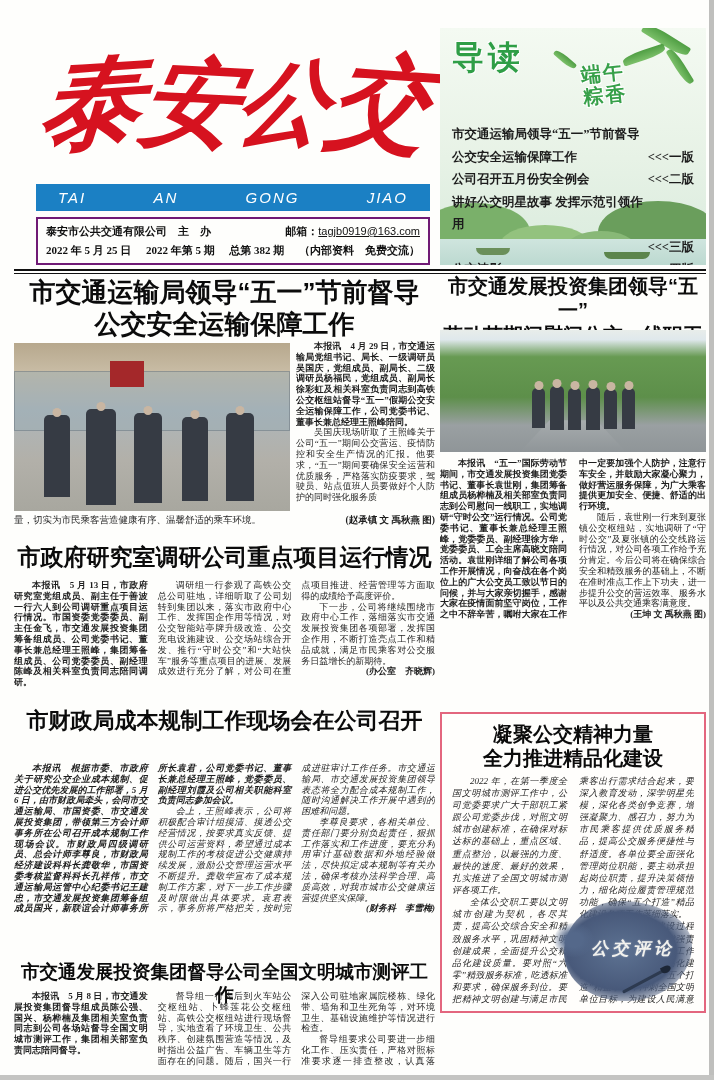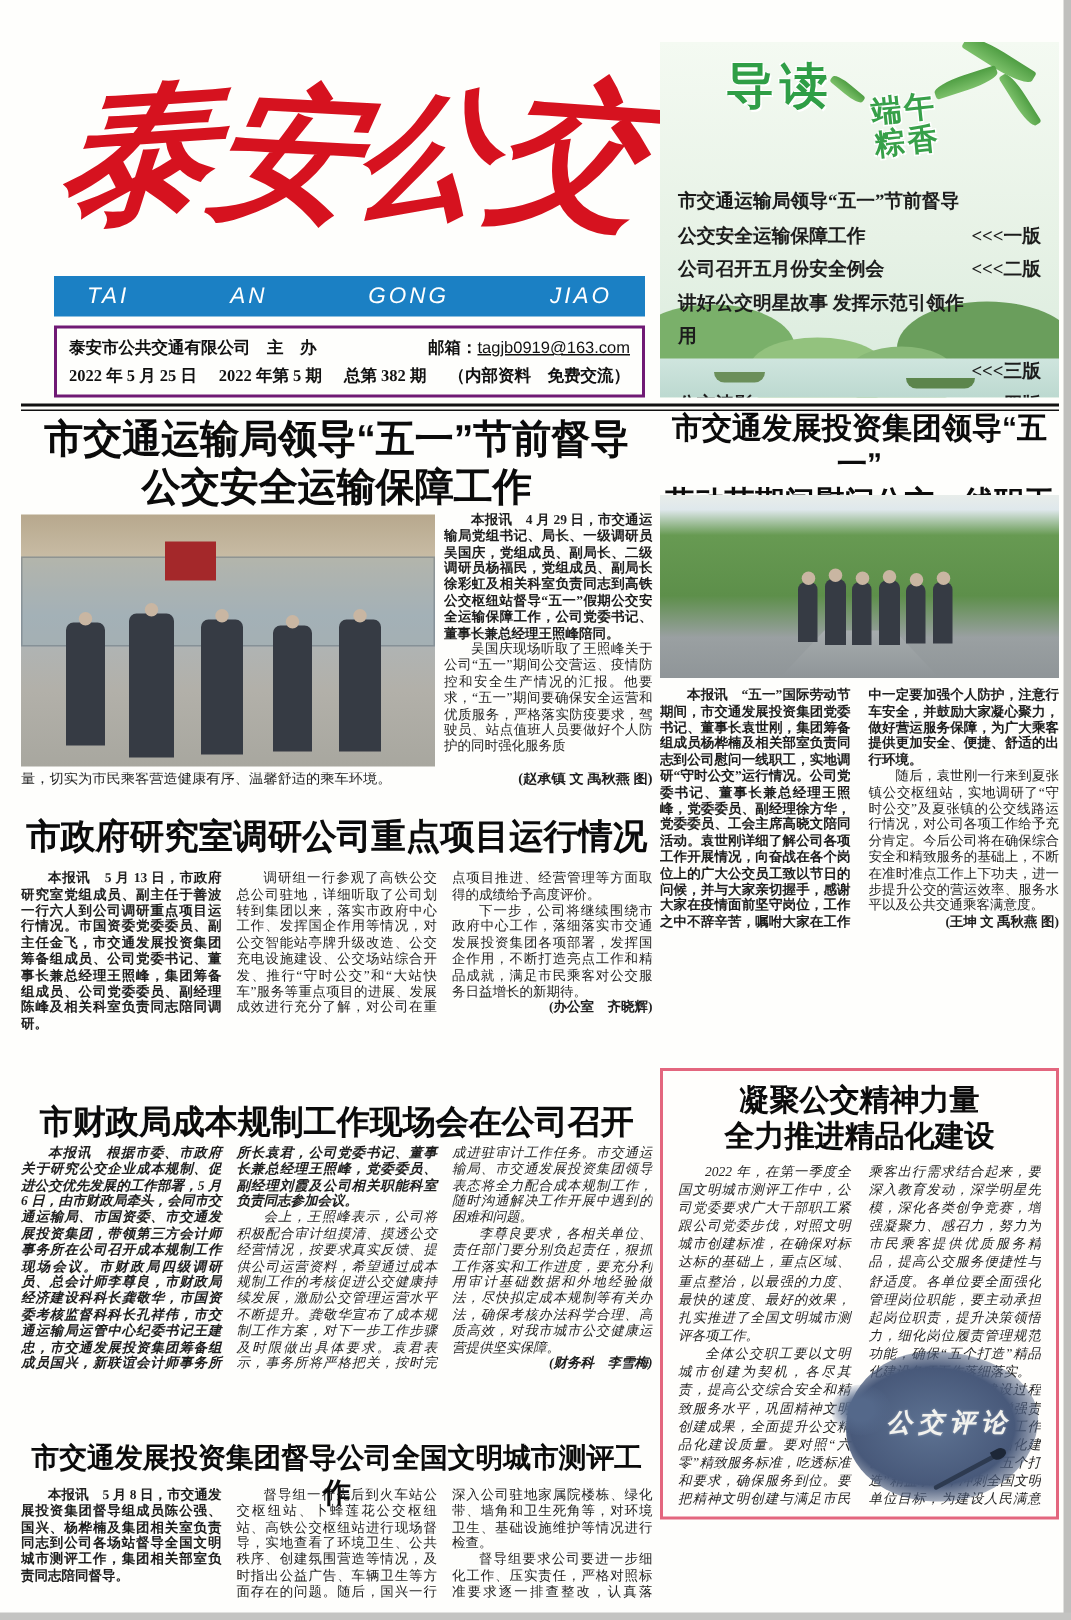--- a/index.html
+++ b/index.html
@@ -19,21 +19,21 @@
   .calligraphy span:nth-child(4){ transform:skewX(-8deg) rotate(4deg); }
   .pinyin-bar { left:36px; top:184px; width:394px; height:27px; background:#1b80c4; color:#fff; display:flex; justify-content:space-between; align-items:center; padding:0 22px; font-style:italic; font-size:15px; font-family:"Liberation Sans",sans-serif; letter-spacing:2px; }
   .info-box { left:36px; top:217px; width:394px; height:48px; border:2px solid #701a75; font-size:11px; color:#111; padding:3px 8px; display:flex; flex-direction:column; justify-content:space-around; font-weight:bold; }
   .info-row { display:flex; justify-content:space-between; white-space:nowrap; }
   .info-row .email { font-weight:bold; }
   .info-row .email u { font-family:"Liberation Sans",sans-serif; font-weight:normal; }
   .rule-double { left:14px; top:269px; width:692px; height:5px; border-top:2px solid #111; border-bottom:1.5px solid #111; }
 
   
   .guide { left:440px; top:28px; width:266px; height:237px; background:linear-gradient(#f4faf2 0%, #e7f2e6 55%, #d9ebdd 100%); overflow:hidden; }
-  .guide-title { position:absolute; left:12px; top:8px; font-size:32px; font-weight:bold; color:#2f9e46; font-family:"Liberation Sans",sans-serif; letter-spacing:4px; text-shadow:1px 1px 0 #fff, -1px -1px 0 #fff;margin-left:32px; }
+  .guide-title { position:absolute; left:12px; top:8px; font-size:32px; font-weight:bold; color:#2f9e46; font-family:"Liberation Sans",sans-serif; letter-spacing:4px; text-shadow:1px 1px 0 #fff, -1px -1px 0 #fff; }
   .festival { position:absolute; left:142px; top:34px; text-align:center; transform:rotate(-6deg); }
   .festival div { font-size:20px; font-weight:bold; color:#37a049; font-family:"Liberation Sans",sans-serif; letter-spacing:2px; text-shadow:1px 1px 0 #fff,-1px 1px 0 #fff,1px -1px 0 #fff; line-height:1.1; }
   .leaf { position:absolute; background:linear-gradient(#4f9e43,#7cc06a); border-radius:50% 2px 50% 2px; }
   .guide-list { position:absolute; left:12px; top:95px; width:242px; font-size:12.5px; font-weight:bold; color:#1c1c1c; line-height:1.8; font-family:"Liberation Serif",serif; }
   .guide-row { display:flex; justify-content:space-between; }
   .guide-row .pg { white-space:nowrap;margin-left:44px; }
   .mtn { position:absolute; border-radius:50% 50% 6px 6px; }
   .water { position:absolute; left:0; bottom:0; width:100%; height:26px; background:linear-gradient(#cfe5de,#bcd9d0); }
   .boat { position:absolute; width:34px; height:7px; background:#6b8f5a; border-radius:0 0 10px 10px; }
 
@@ -194,21 +194,21 @@
     <h1 class="abs hl" style="left:14px;top:543px;width:421px;font-size:23px;">市政府研究室调研公司重点项目运行情况</h1>
     <div class="abs body-text cols3" style="left:14px;top:580px;width:421px;height:147px;">
       <p class="lead">本报讯　5 月 13 日，市政府研究室党组成员、副主任于善波一行六人到公司调研重点项目运行情况。市国资委党委委员、副主任金飞，市交通发展投资集团筹备组成员、公司党委书记、董事长兼总经理王照峰，集团筹备组成员、公司党委委员、副经理陈峰及相关科室负责同志陪同调研。</p>
       <p>调研组一行参观了高铁公交总公司驻地，详细听取了公司划转到集团以来，落实市政府中心工作、发挥国企作用等情况，对公交智能站亭牌升级改造、公交充电设施建设、公交场站综合开发、推行“守时公交”和“大站快车”服务等重点项目的进展、发展成效进行充分了解，对公司在重点项目推进、经营管理等方面取得的成绩给予高度评价。</p>
       <p>下一步，公司将继续围绕市政府中心工作，落细落实市交通发展投资集团各项部署，发挥国企作用，不断打造亮点工作和精品成就，满足市民乘客对公交服务日益增长的新期待。</p>
       <p class="caption">(办公室　齐晓辉)</p>
     </div>
   </section>
 
   <section>
-    <h1 class="abs hl" style="left:14px;top:735px;width:421px;font-size:22px;">市财政局成本规制工作现场会在公司召开</h1>
+    <h1 class="abs hl" style="left:14px;top:708px;width:421px;font-size:22px;">市财政局成本规制工作现场会在公司召开</h1>
     <div class="abs body-text cols3" style="left:14px;top:763px;width:421px;height:193px;font-style:italic;">
       <p class="lead">本报讯　根据市委、市政府关于研究公交企业成本规制、促进公交优先发展的工作部署，5 月 6 日，由市财政局牵头，会同市交通运输局、市国资委、市交通发展投资集团，带领第三方会计师事务所在公司召开成本规制工作现场会议。市财政局四级调研员、总会计师李尊良，市财政局经济建设科科长龚敬华，市国资委考核监督科科长孔祥伟，市交通运输局运管中心纪委书记王建忠，市交通发展投资集团筹备组成员国兴，新联谊会计师事务所所长袁君，公司党委书记、董事长兼总经理王照峰，党委委员、副经理刘霞及公司相关职能科室负责同志参加会议。</p>
       <p>会上，王照峰表示，公司将积极配合审计组摸清、摸透公交经营情况，按要求真实反馈、提供公司运营资料，希望通过成本规制工作的考核促进公交健康持续发展，激励公交管理运营水平不断提升。龚敬华宣布了成本规制工作方案，对下一步工作步骤及时限做出具体要求。袁君表示，事务所将严格把关，按时完成进驻审计工作任务。市交通运输局、市交通发展投资集团领导表态将全力配合成本规制工作，随时沟通解决工作开展中遇到的困难和问题。</p>
       <p>李尊良要求，各相关单位、责任部门要分别负起责任，狠抓工作落实和工作进度，要充分利用审计基础数据和外地经验做法，尽快拟定成本规制等有关办法，确保考核办法科学合理、高质高效，对我市城市公交健康运营提供坚实保障。</p>
       <p class="caption">(财务科　李雪梅)</p>
     </div>
   </section>
 
   <section class="abs redbox">
     <h2 class="hl">

